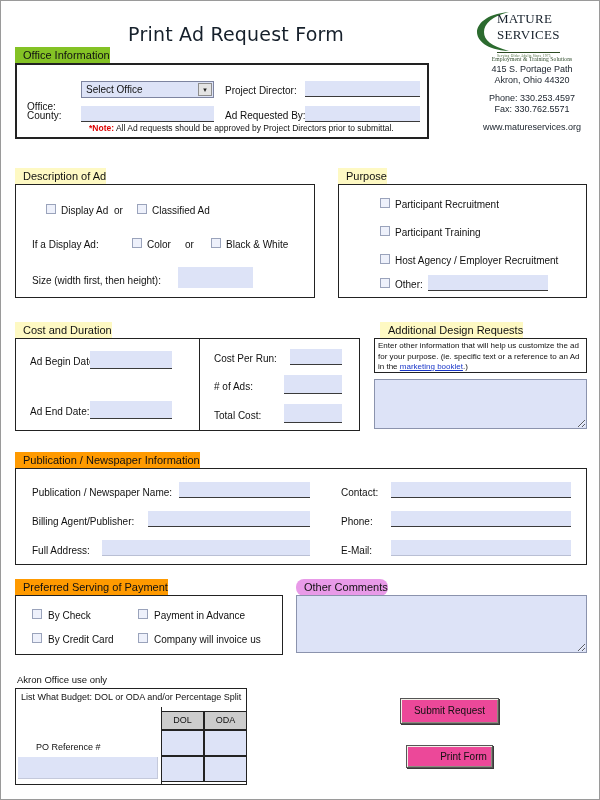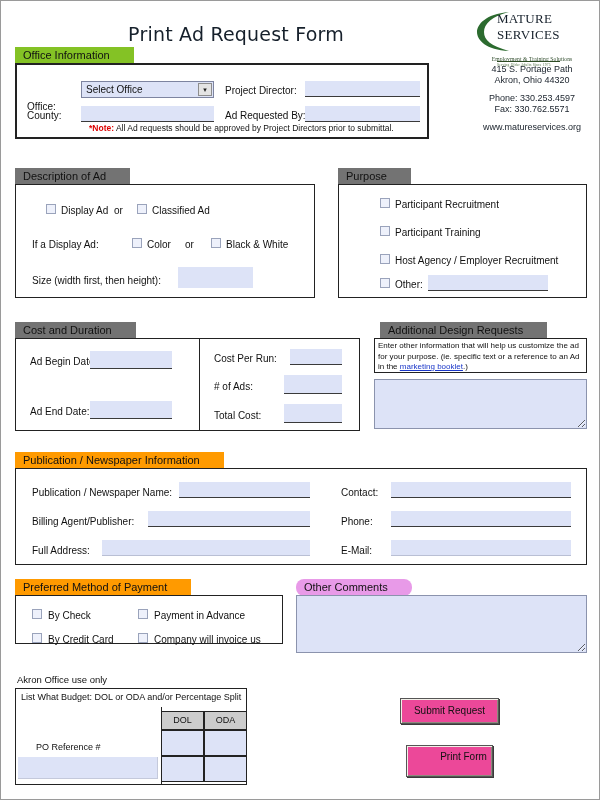--- a/index.html
+++ b/index.html
@@ -21,26 +21,26 @@
     box-sizing: border-box;
     border: 1px solid #9a9a9a;
     background: #fff;
   }
 
   
   .sec-hdr {
     display: inline-block;
     font-size: 11px;
     line-height: 14px;
-    padding: 1px 24px 2px 8px;
+    padding: 1px 0 2px 8px;
     color: #111;
     white-space: nowrap;
   }
   .hdr-green  { background: #84c225; }
-  .hdr-blue   { background: #737373; text-align: right; }
+  .hdr-blue   { background: #fef9c3; text-align: right; }
   .hdr-orange { background: #ff9a00; }
   .hdr-purple { background: #e89ae8; border-radius: 8px; }
 
   .box {
     border: 1px solid #222;
     box-sizing: border-box;
     background: #fff;
     position: relative;
   }
 
@@ -122,21 +122,21 @@
     letter-spacing: .3px;
     color: #16202b;
   }
   .logo-l2 {
     font-family: "Liberation Serif", serif;
     font-size: 13px;
     line-height: 14px;
     letter-spacing: .3px;
     color: #16202b;
     border-bottom: 1px solid #2c4a22;
-    padding-bottom: 19px;
+    padding-bottom: 10px;
     display: inline-block;
   }
   .logo-tag {
     font-family: "Liberation Serif", serif;
     font-size: 3.6px;
     line-height: 6px;
     color: #4b6b3d;
     letter-spacing: .2px;
   }
   .addr-sm {
@@ -256,21 +256,21 @@
     position: absolute;
     left: 14px; top: 467px;
     width: 572px; height: 97px;
   }
 
   
   #pay-hdr { position: absolute; left: 14px; top: 578px; }
   #pay-box {
     position: absolute;
     left: 14px; top: 594px;
-    width: 268px; height: 49px;
+    width: 268px; height: 60px;
   }
 
   
   #oc-hdr { position: absolute; left: 295px; top: 578px; }
   #oc-area {
     position: absolute;
     left: 295px; top: 594px;
     width: 291px; height: 58px;
     background: #dde3f7;
     border: 1px solid #8b93ad;
@@ -350,21 +350,21 @@
     text-align: center;
     cursor: pointer;
   }
   #btn-submit {
     left: 399px; top: 697px;
     width: 99px; height: 26px;
     line-height: 24px;
   }
   #btn-print {
     left: 405px; top: 744px;
-    width: 87px; height: 32px;
+    width: 87px; height: 23px;
     line-height: 21px;
     padding-left: 28px;
   }
 </style>
 </head>
 <body>
 
 <div class="page">
 
   <div id="title">Print Ad Request Form</div>
@@ -491,21 +491,21 @@
     <div class="lbl abs" style="left:325px; top:18px;">Contact:</div>
     <input class="fld abs" style="left: 375px; top: 13px; width: 180px;" value="">
 
     <div class="lbl abs" style="left:325px; top:47px;">Phone:</div>
     <input class="fld abs" style="left: 375px; top: 42px; width: 180px;" value="">
 
     <div class="lbl abs" style="left:325px; top:76px;">E-Mail:</div>
     <input class="fld soft abs" style="left: 375px; top: 71px; width: 180px;" value="">
   </div>
 
-  <div id="pay-hdr" class="sec-hdr hdr-orange">Preferred Method of Payment</div>
+  <div id="pay-hdr" class="sec-hdr hdr-orange">Preferred Serving of Payment</div>
   <div id="pay-box" class="box">
     <span class="cb abs" style="left:16px; top:13px;"></span>
     <div class="lbl abs" style="left:32px; top:14px;">By Check</div>
 
     <span class="cb abs" style="left:16px; top:37px;"></span>
     <div class="lbl abs" style="left:32px; top:38px;">By Credit Card</div>
 
     <span class="cb abs" style="left:122px; top:13px;"></span>
     <div class="lbl abs" style="left:138px; top:14px;">Payment in Advance</div>
 

